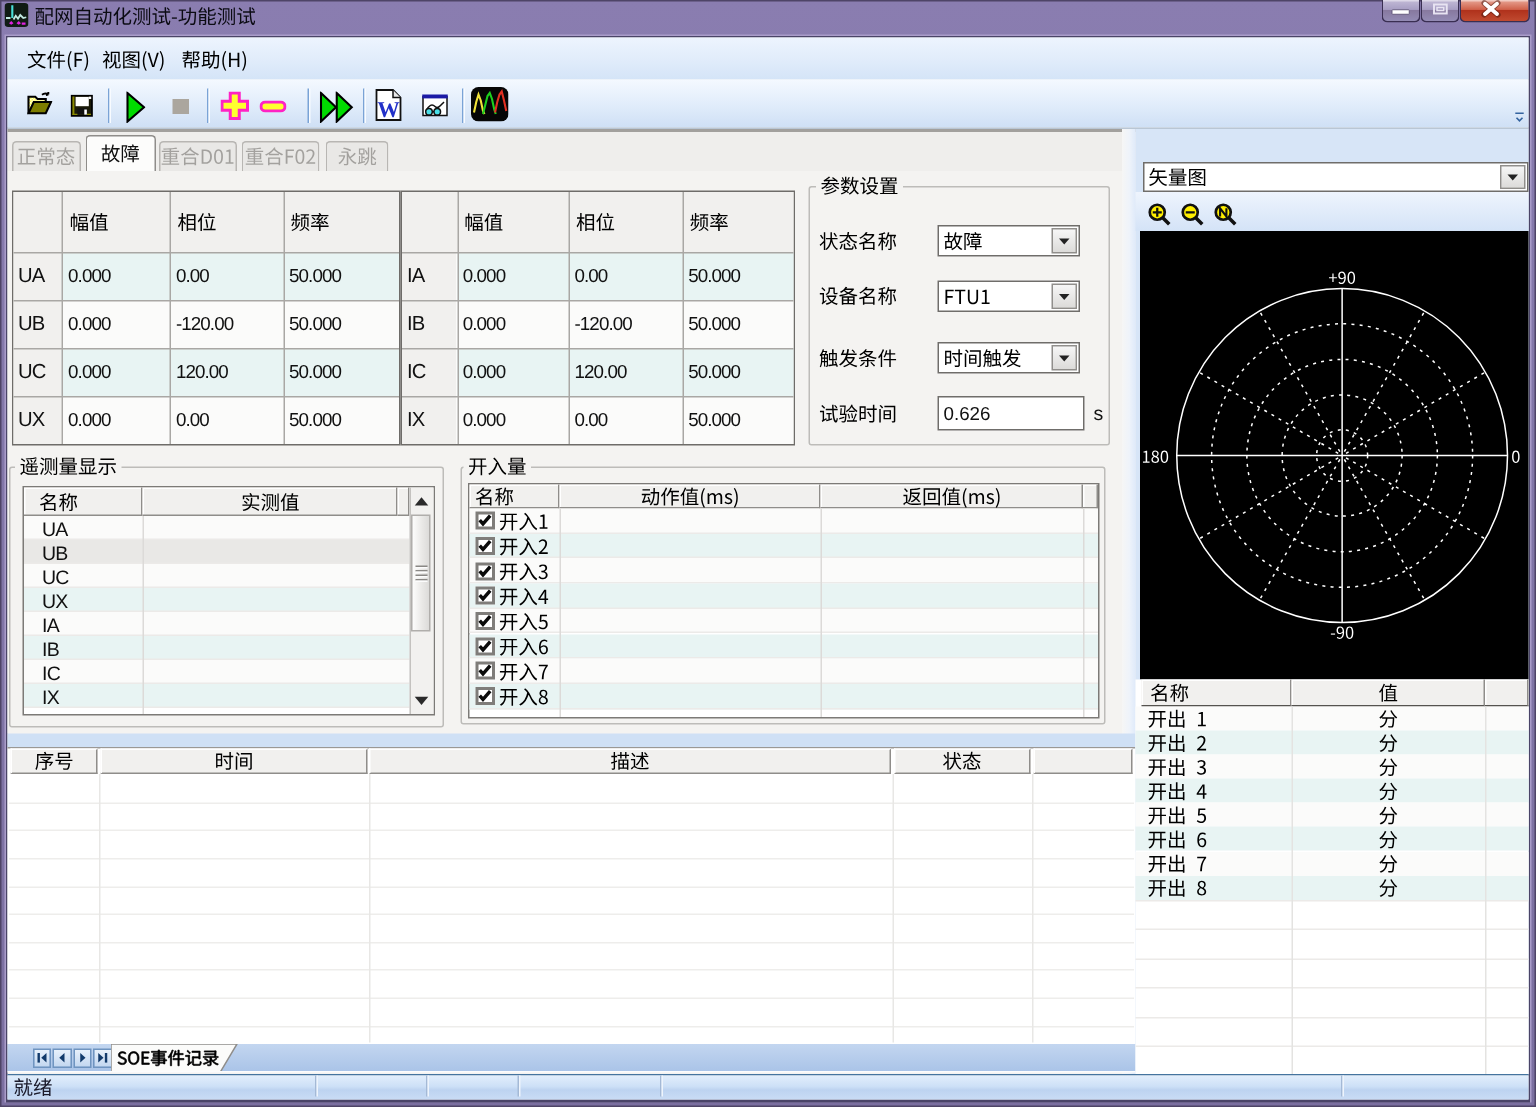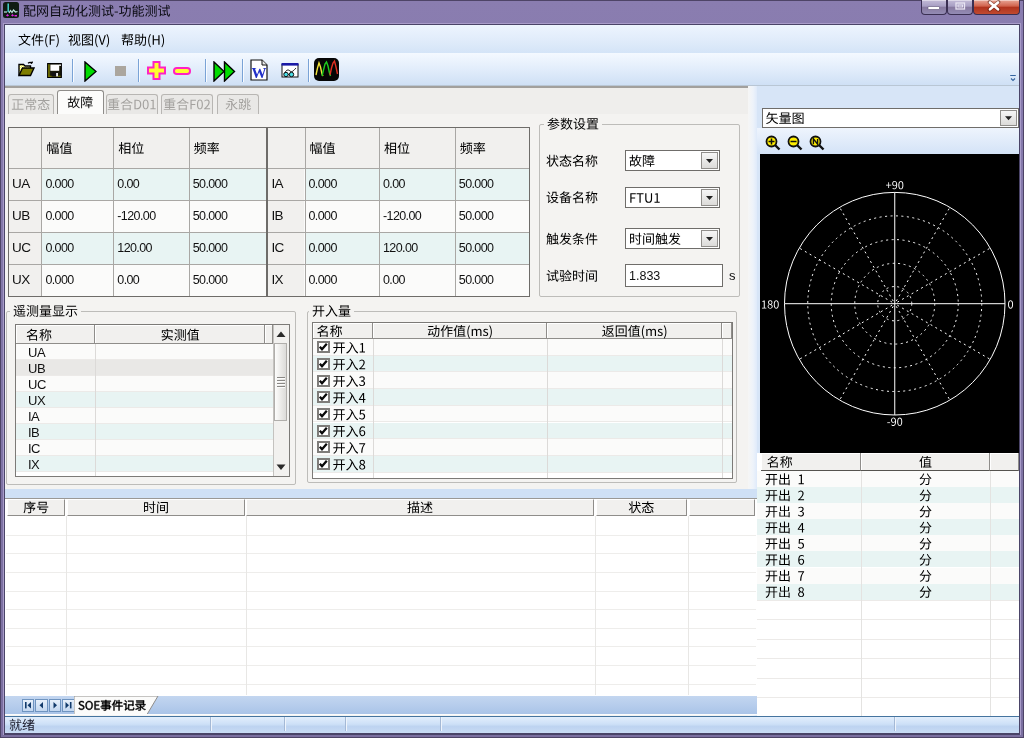--- a/index.html
+++ b/index.html
@@ -181,21 +181,21 @@
 <div style="position:absolute;left:701.0px;top:189.0px;width:17.0px;height:17.0px;background:linear-gradient(180deg,#f6f6f6,#dcdbd9);border:1px solid #908e8b;box-sizing:border-box;"></div>
 <svg style="position:absolute;left:701.0px;top:189.0px" width="17" height="17">
     <polygon points="5.000000,7.000000 12.000000,7.000000 8.500000,11.000000" fill="#222"></polygon>
   </svg>
 <div style="position:absolute;left:625.0px;top:228.0px;width:95.0px;height:21.0px;background:#fff;border:1px solid #6f6d6a;box-sizing:border-box;"></div>
 <div style="position:absolute;left:701.0px;top:230.0px;width:17.0px;height:17.0px;background:linear-gradient(180deg,#f6f6f6,#dcdbd9);border:1px solid #908e8b;box-sizing:border-box;"></div>
 <svg style="position:absolute;left:701.0px;top:230.0px" width="17" height="17">
     <polygon points="5.000000,7.000000 12.000000,7.000000 8.500000,11.000000" fill="#222"></polygon>
   </svg>
 <div style="position:absolute;left:625.0px;top:264.0px;width:98.0px;height:23.0px;background:#fff;border:1px solid #6f6d6a;box-sizing:border-box;"></div>
-<div style="position:absolute;left:629.0px;top:269.0px;width:60.0px;height:14.0px;font:12.5px/14px 'Liberation Sans',sans-serif;color:#111;">1.833</div>
+<div style="position:absolute;left:629.0px;top:269.0px;width:60.0px;height:14.0px;font:12.5px/14px 'Liberation Sans',sans-serif;color:#111;">0.626</div>
 <div style="position:absolute;left:729.0px;top:269.0px;width:10.0px;height:14.0px;font:13px/14px 'Liberation Sans',sans-serif;color:#111;">s</div>
 <div style="position:absolute;left:6.0px;top:311.0px;width:290.0px;height:173.5px;box-sizing:border-box;border:1px solid #bdbcb9;border-radius:2px;"></div>
 <div style="position:absolute;left:10.0px;top:309.0px;width:71.0px;height:8.0px;background:#f4f3f1;"></div>
 <div style="position:absolute;left:15.0px;top:324.0px;width:274.6px;height:153.0px;background:#7c7a77;"></div>
 <div style="position:absolute;left:16.0px;top:325.0px;width:272.6px;height:151.0px;background:#fff;"></div>
 <div style="position:absolute;left:16.0px;top:325.0px;width:79.2px;height:19.0px;background:#f1f0ee;border-right:1px solid #8f8d8a;border-bottom:1px solid #8f8d8a;box-sizing:border-box;box-shadow:inset 1px 1px 0 #fff;"></div>
 <div style="position:absolute;left:95.2px;top:325.0px;width:170.0px;height:19.0px;background:#f1f0ee;border-right:1px solid #8f8d8a;border-bottom:1px solid #8f8d8a;box-sizing:border-box;box-shadow:inset 1px 1px 0 #fff;"></div>
 <div style="position:absolute;left:265.2px;top:325.0px;width:7.4px;height:19.0px;background:#f1f0ee;border-right:1px solid #8f8d8a;border-bottom:1px solid #8f8d8a;box-sizing:border-box;box-shadow:inset 1px 1px 0 #fff;"></div>
 <div style="position:absolute;left:16.0px;top:344.0px;width:256.6px;height:16.0px;background:#fbfbfa;border-bottom:1px solid #eceae8;box-sizing:border-box;"></div>
 <div style="position:absolute;left:28.0px;top:346.0px;width:40.0px;height:13.0px;font:13px/13px 'Liberation Sans',sans-serif;letter-spacing:-0.5px;color:#111;">UA</div>

